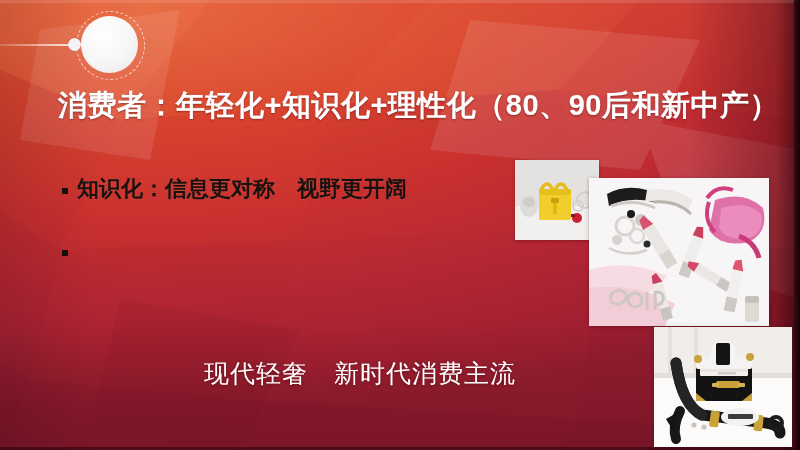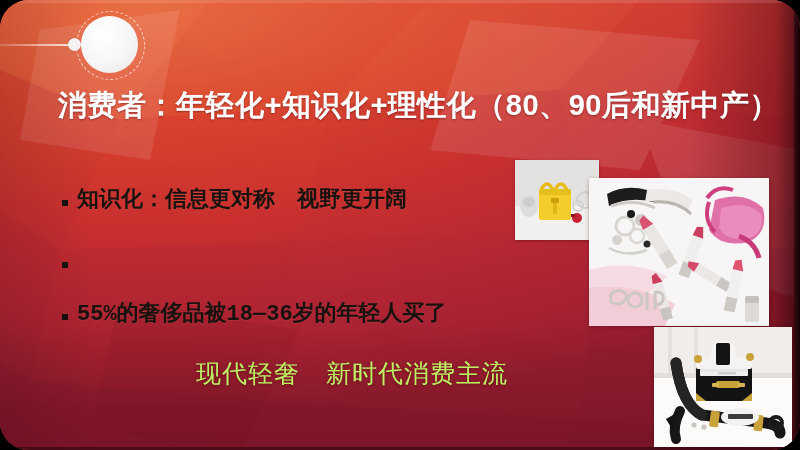--- a/index.html
+++ b/index.html
@@ -4,21 +4,20 @@
 <style>
   html,body{margin:0;padding:0;}
   body{
     width:800px;height:450px;overflow:hidden;
     font-family:"Liberation Sans","DejaVu Sans",sans-serif;
     background:#000;
   }
   #slide{
     position:relative;width:800px;height:450px;overflow:hidden;
     background:#c0302f;
-    border-radius:29px;
   }
   
   .bg-base{
     position:absolute;inset:0;
     background:
       radial-gradient(120% 90% at 18% 2%,  #e2653f 0%, #d9472f 26%, #c8302f 52%, #ae2434 76%, #8f1b2f 100%),
       linear-gradient(160deg,#e05a36 0%, #d13a33 30%, #c02d35 58%, #a01f33 82%, #8c1a2e 100%);
   }
   .bg-poly{position:absolute;inset:0;}
   .bg-poly svg{display:block;width:100%;height:100%;}
@@ -62,36 +61,36 @@
 
   
   .title{
     position:absolute;left:58px;top:86px;
     font-size:29px;font-weight:bold;color:#ffffff;
     letter-spacing:0.5px;white-space:nowrap;
     text-shadow:0 1px 2px rgba(90,10,15,0.55), 0 0 1px rgba(255,255,255,0.4);
   }
 
   
-  .bullets{position:absolute;left:62px;top:187px;width:470px;font-family:Liberation Mono, monospace;}
+  .bullets{position:absolute;left:62px;top:175px;width:470px;}
   .bullet{
     display:flex;align-items:flex-start;margin-bottom:33px;
     color:#18120f;font-size:22px;font-weight:bold;white-space:nowrap;
     text-shadow:0 1px 0 rgba(255,255,255,0.06);
   }
   .bullet .mk{
     display:inline-block;width:6px;height:6px;background:#17110e;
     margin:13px 9px 0 0;flex:0 0 auto;
   }
   .bullet .tx{display:inline-block;line-height:1.3;}
 
   
   .footer{
-    position:absolute;left:196px;top:357px;
-    font-size:25px;color:#bef264;letter-spacing:1px;white-space:nowrap;
+    position:absolute;left:204px;top:357px;
+    font-size:25px;color:#ffffff;letter-spacing:1px;white-space:nowrap;
     text-shadow:0 1px 3px rgba(80,8,14,0.6);
   }
 
   
   .photo{position:absolute;overflow:hidden;background:#efeceb;}
   .photo svg{display:block;width:100%;height:100%;}
 
   #photo-yellow-bag{left:515px;top:160px;width:84px;height:80px;
     box-shadow:0 1px 3px rgba(50,5,10,0.35);}
   #photo-cosmetics{left:589px;top:178px;width:180px;height:148px;
@@ -150,24 +149,20 @@
   <div class="title">消费者：年轻化+知识化+理性化（80、90后和新中产）</div>
 
   <div class="bullets">
     <div class="bullet">
       <span class="mk"></span>
       <span class="tx">知识化：信息更对称　视野更开阔</span>
     </div>
     <div class="bullet">
       <span class="mk"></span>
     </div>
-    <div class="bullet">
-      <span class="mk"></span>
-      <span class="tx">55%的奢侈品被18—36岁的年轻人买了</span>
-    </div>
   </div>
 
   <div class="footer">现代轻奢　新时代消费主流</div>
 
   <div class="photo" id="photo-yellow-bag">
     <svg viewBox="0 0 84 80" preserveAspectRatio="none">
       <rect x="0" y="0" width="84" height="80" fill="#eceae8"></rect>
       <rect x="0" y="0" width="84" height="46" fill="#e4e2e0"></rect>
       <rect x="0" y="46" width="84" height="34" fill="#f2f0ee"></rect>
       <ellipse cx="14" cy="46" rx="9" ry="11" fill="#dedcda"></ellipse>

